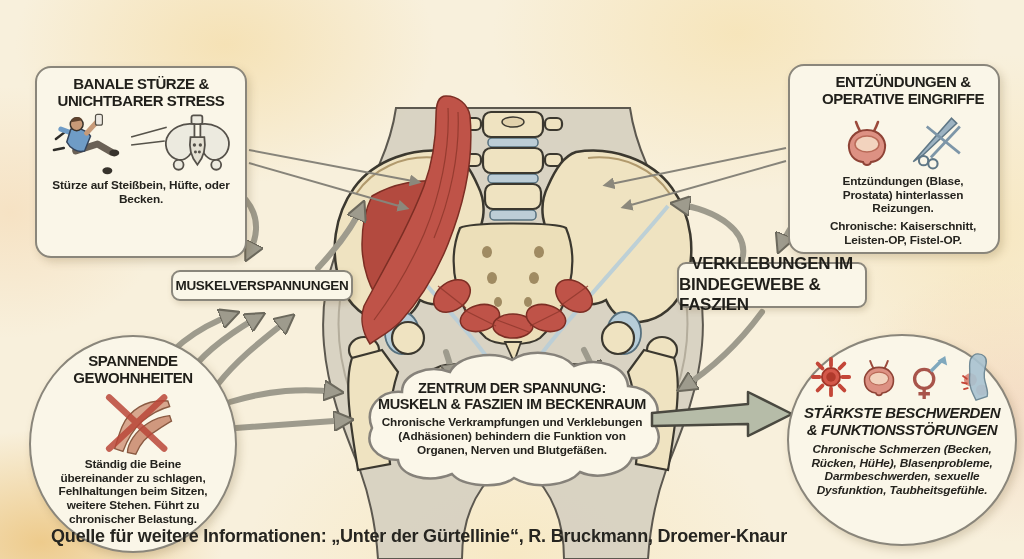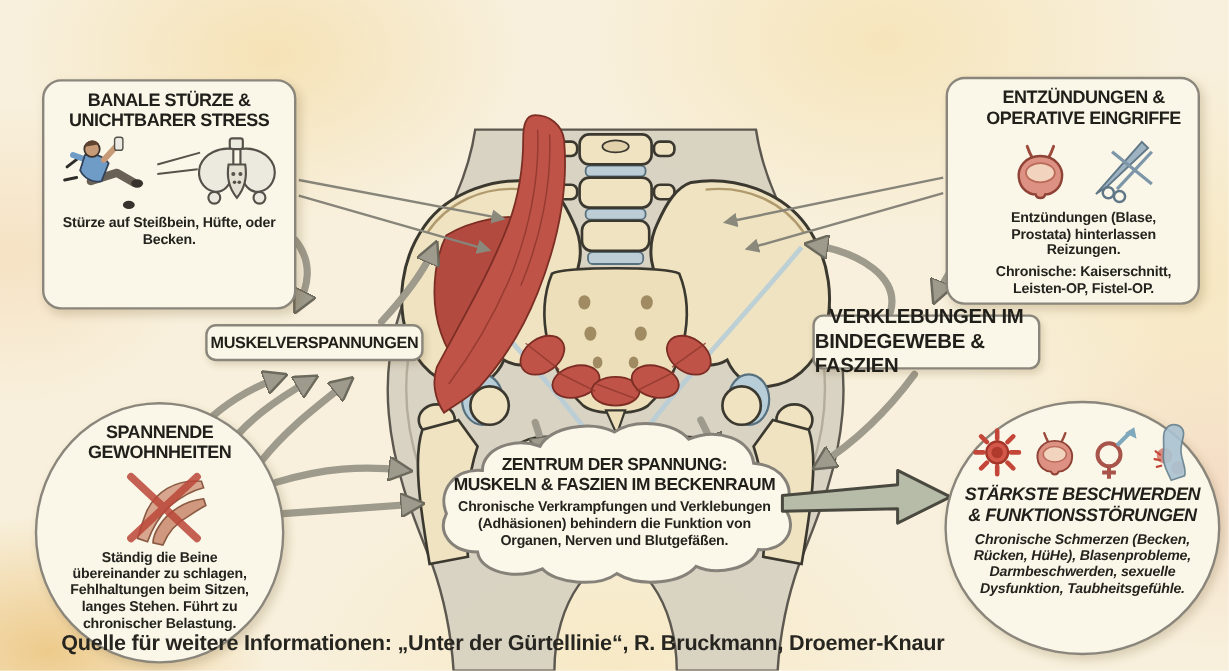--- a/index.html
+++ b/index.html
@@ -231,21 +231,21 @@
 
   <div class="panel circle" style="left:29px;top:335px;width:208px;height:218px;padding-top:16px;">
     <div class="heading">SPANNENDE GEWOHNHEITEN</div>
     <div class="icon-row" style="height:66px;">
       <svg width="96" height="66" viewBox="0 0 96 72">
         <path d="M86,12 C62,10 44,22 36,40 C32,50 30,58 28,64 L37,67 C41,56 47,44 58,34 C68,26 80,20 88,18 Z" fill="#d8a68e" stroke="#8a5a42" stroke-width="1.5"></path>
         <path d="M88,28 C70,30 56,40 48,52 C44,58 42,64 42,68 L51,70 C55,60 63,50 74,44 C80,40 86,36 90,34 Z" fill="#d0987e" stroke="#8a5a42" stroke-width="1.5"></path>
         <path d="M22,8 L82,64 M82,8 L22,64" stroke="rgba(186,70,56,0.85)" stroke-width="7" stroke-linecap="round"></path>
       </svg>
     </div>
-    <div class="body-text" style="padding:0 8px;">Ständig die Beine übereinander zu schlagen, Fehlhaltungen beim Sitzen, langes Stehen. Führt zu chronischer Belastung.</div>
+    <div class="body-text" style="padding:0 8px;">Ständig die Beine übereinander zu schlagen, Fehlhaltungen beim Sitzen, weitere Stehen. Führt zu chronischer Belastung.</div>
   </div>
 
   <div class="bubble-text">
     <div class="heading" style="font-size:14.5px;">ZENTRUM DER SPANNUNG:</div>
     <div class="heading" style="font-size:14.5px;">MUSKELN &amp; FASZIEN IM BECKENRAUM</div>
     <div style="height:4px;"></div>
     <div class="body-text">Chronische Verkrampfungen und Verklebungen (Adhäsionen) behindern die Funktion von Organen, Nerven und Blutgefäßen.</div>
   </div>
 
   <div class="panel circle" style="left:787px;top:334px;width:230px;height:212px;padding-top:12px;font-style:italic;">

